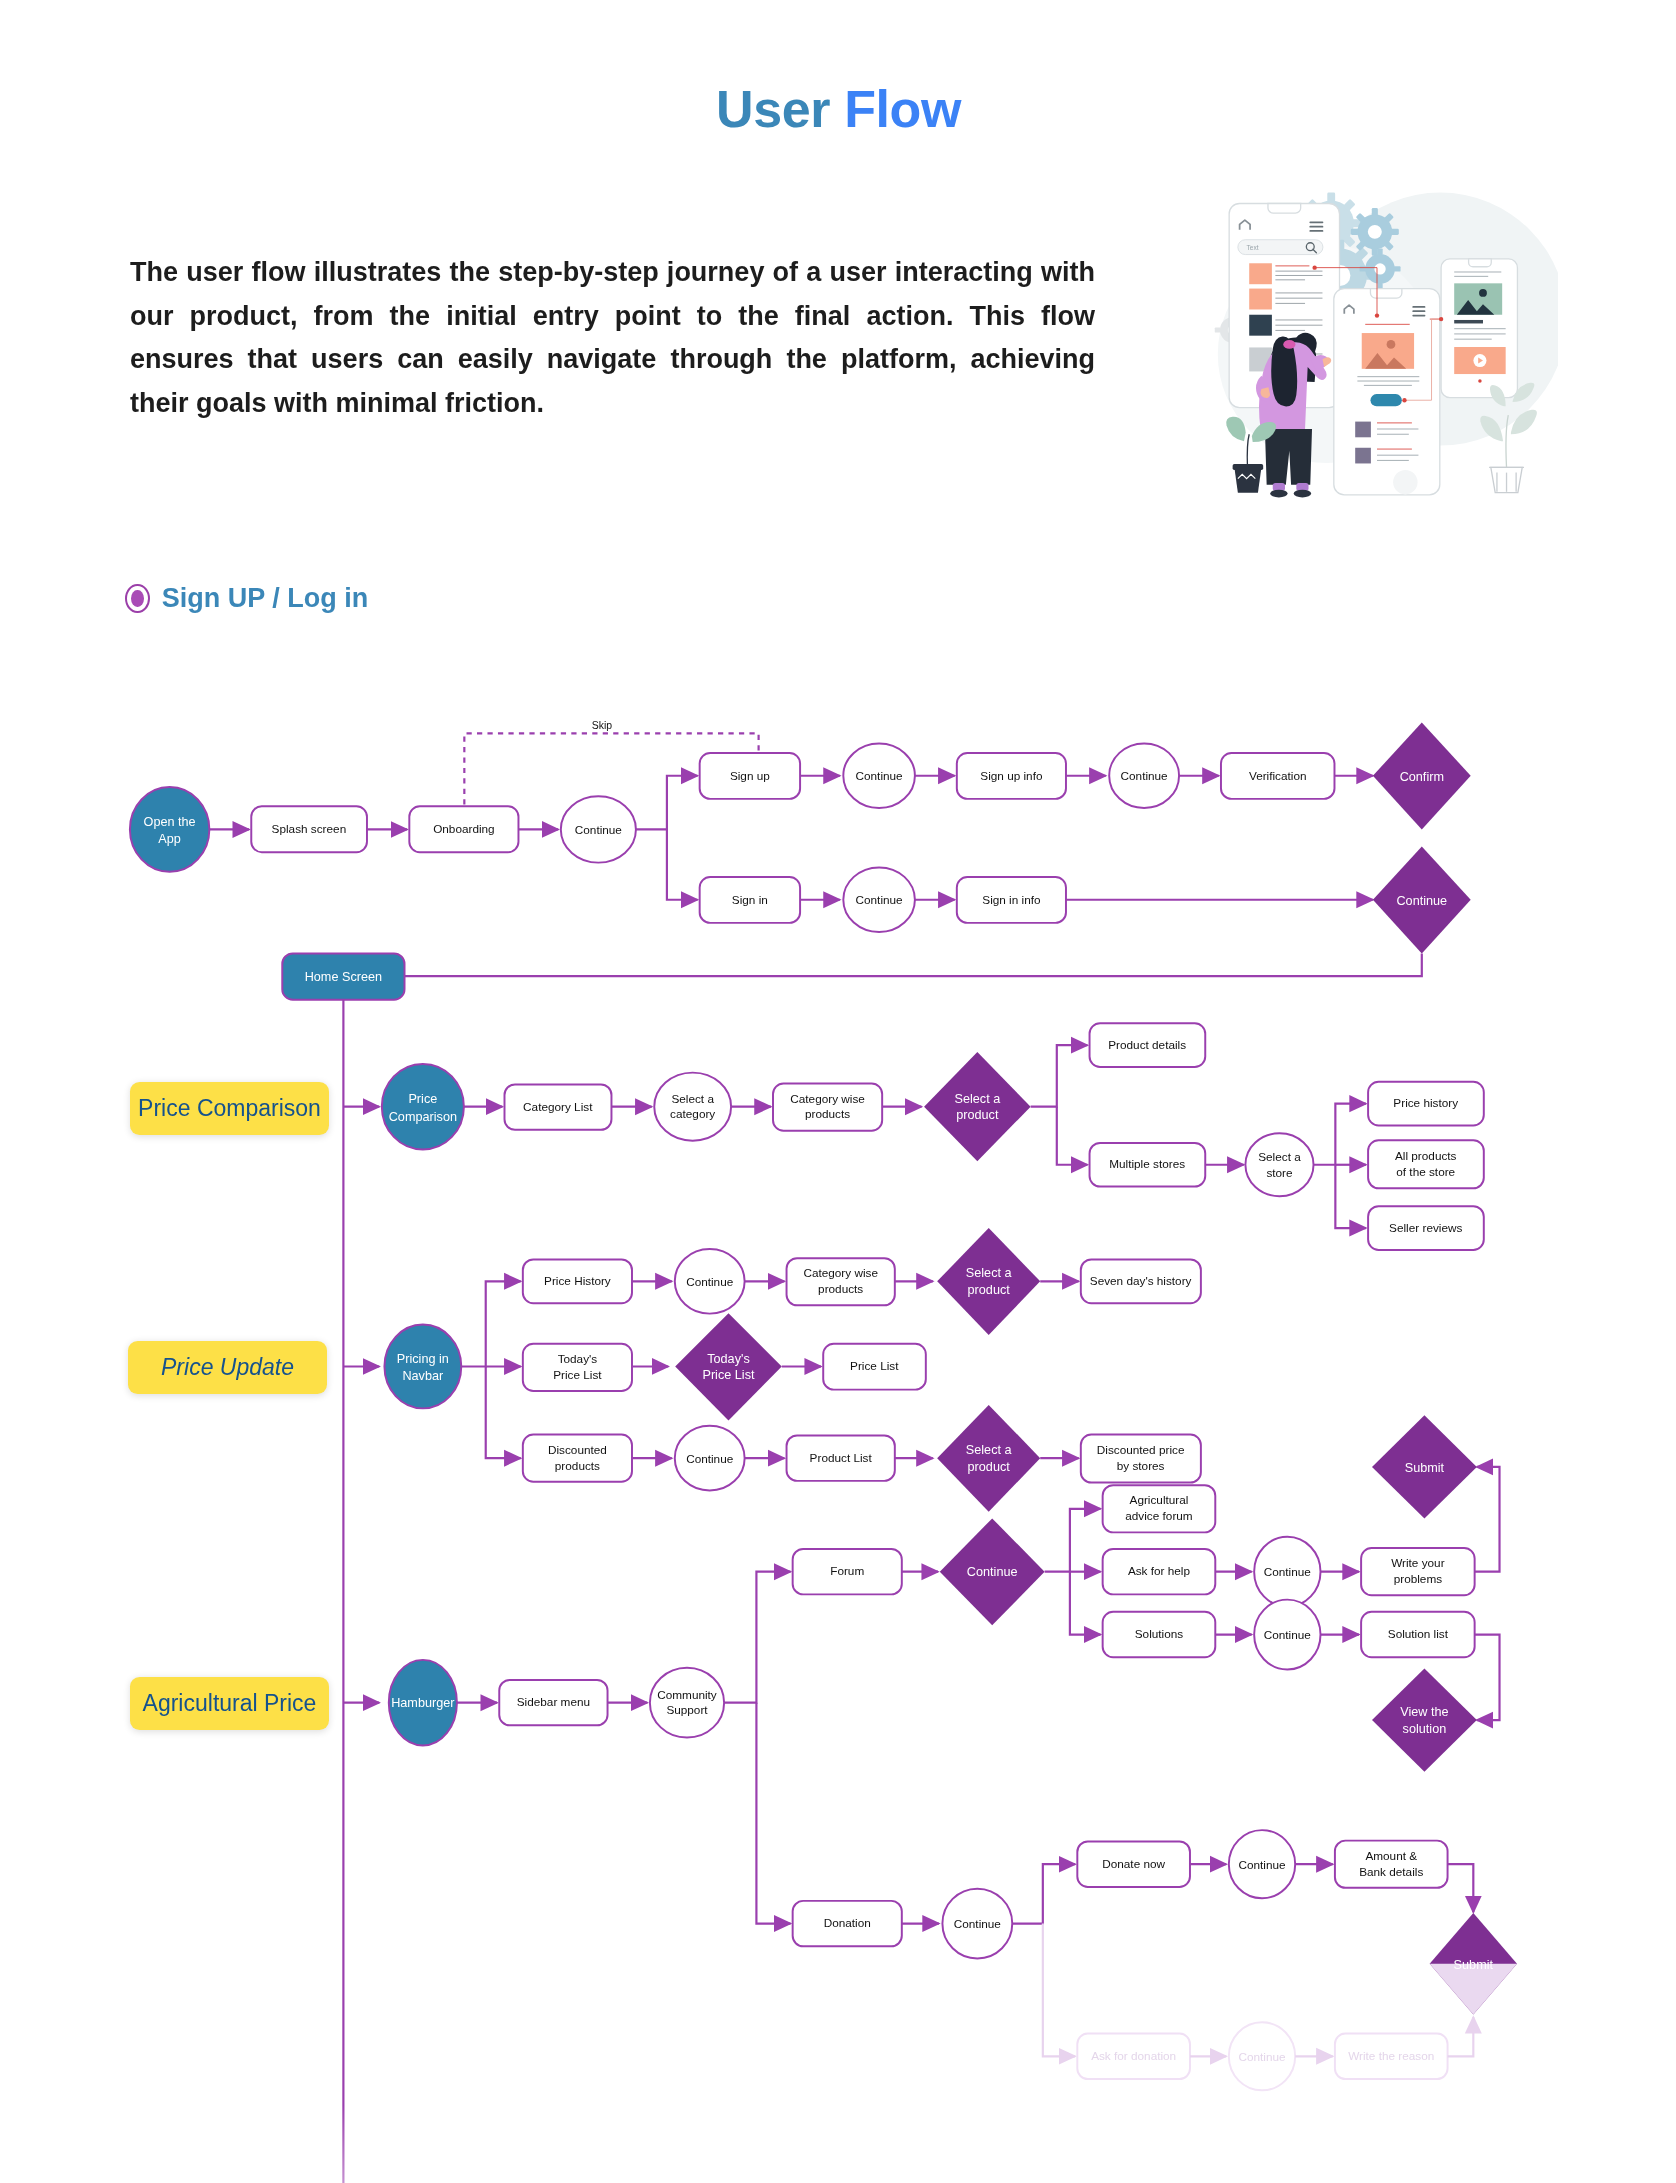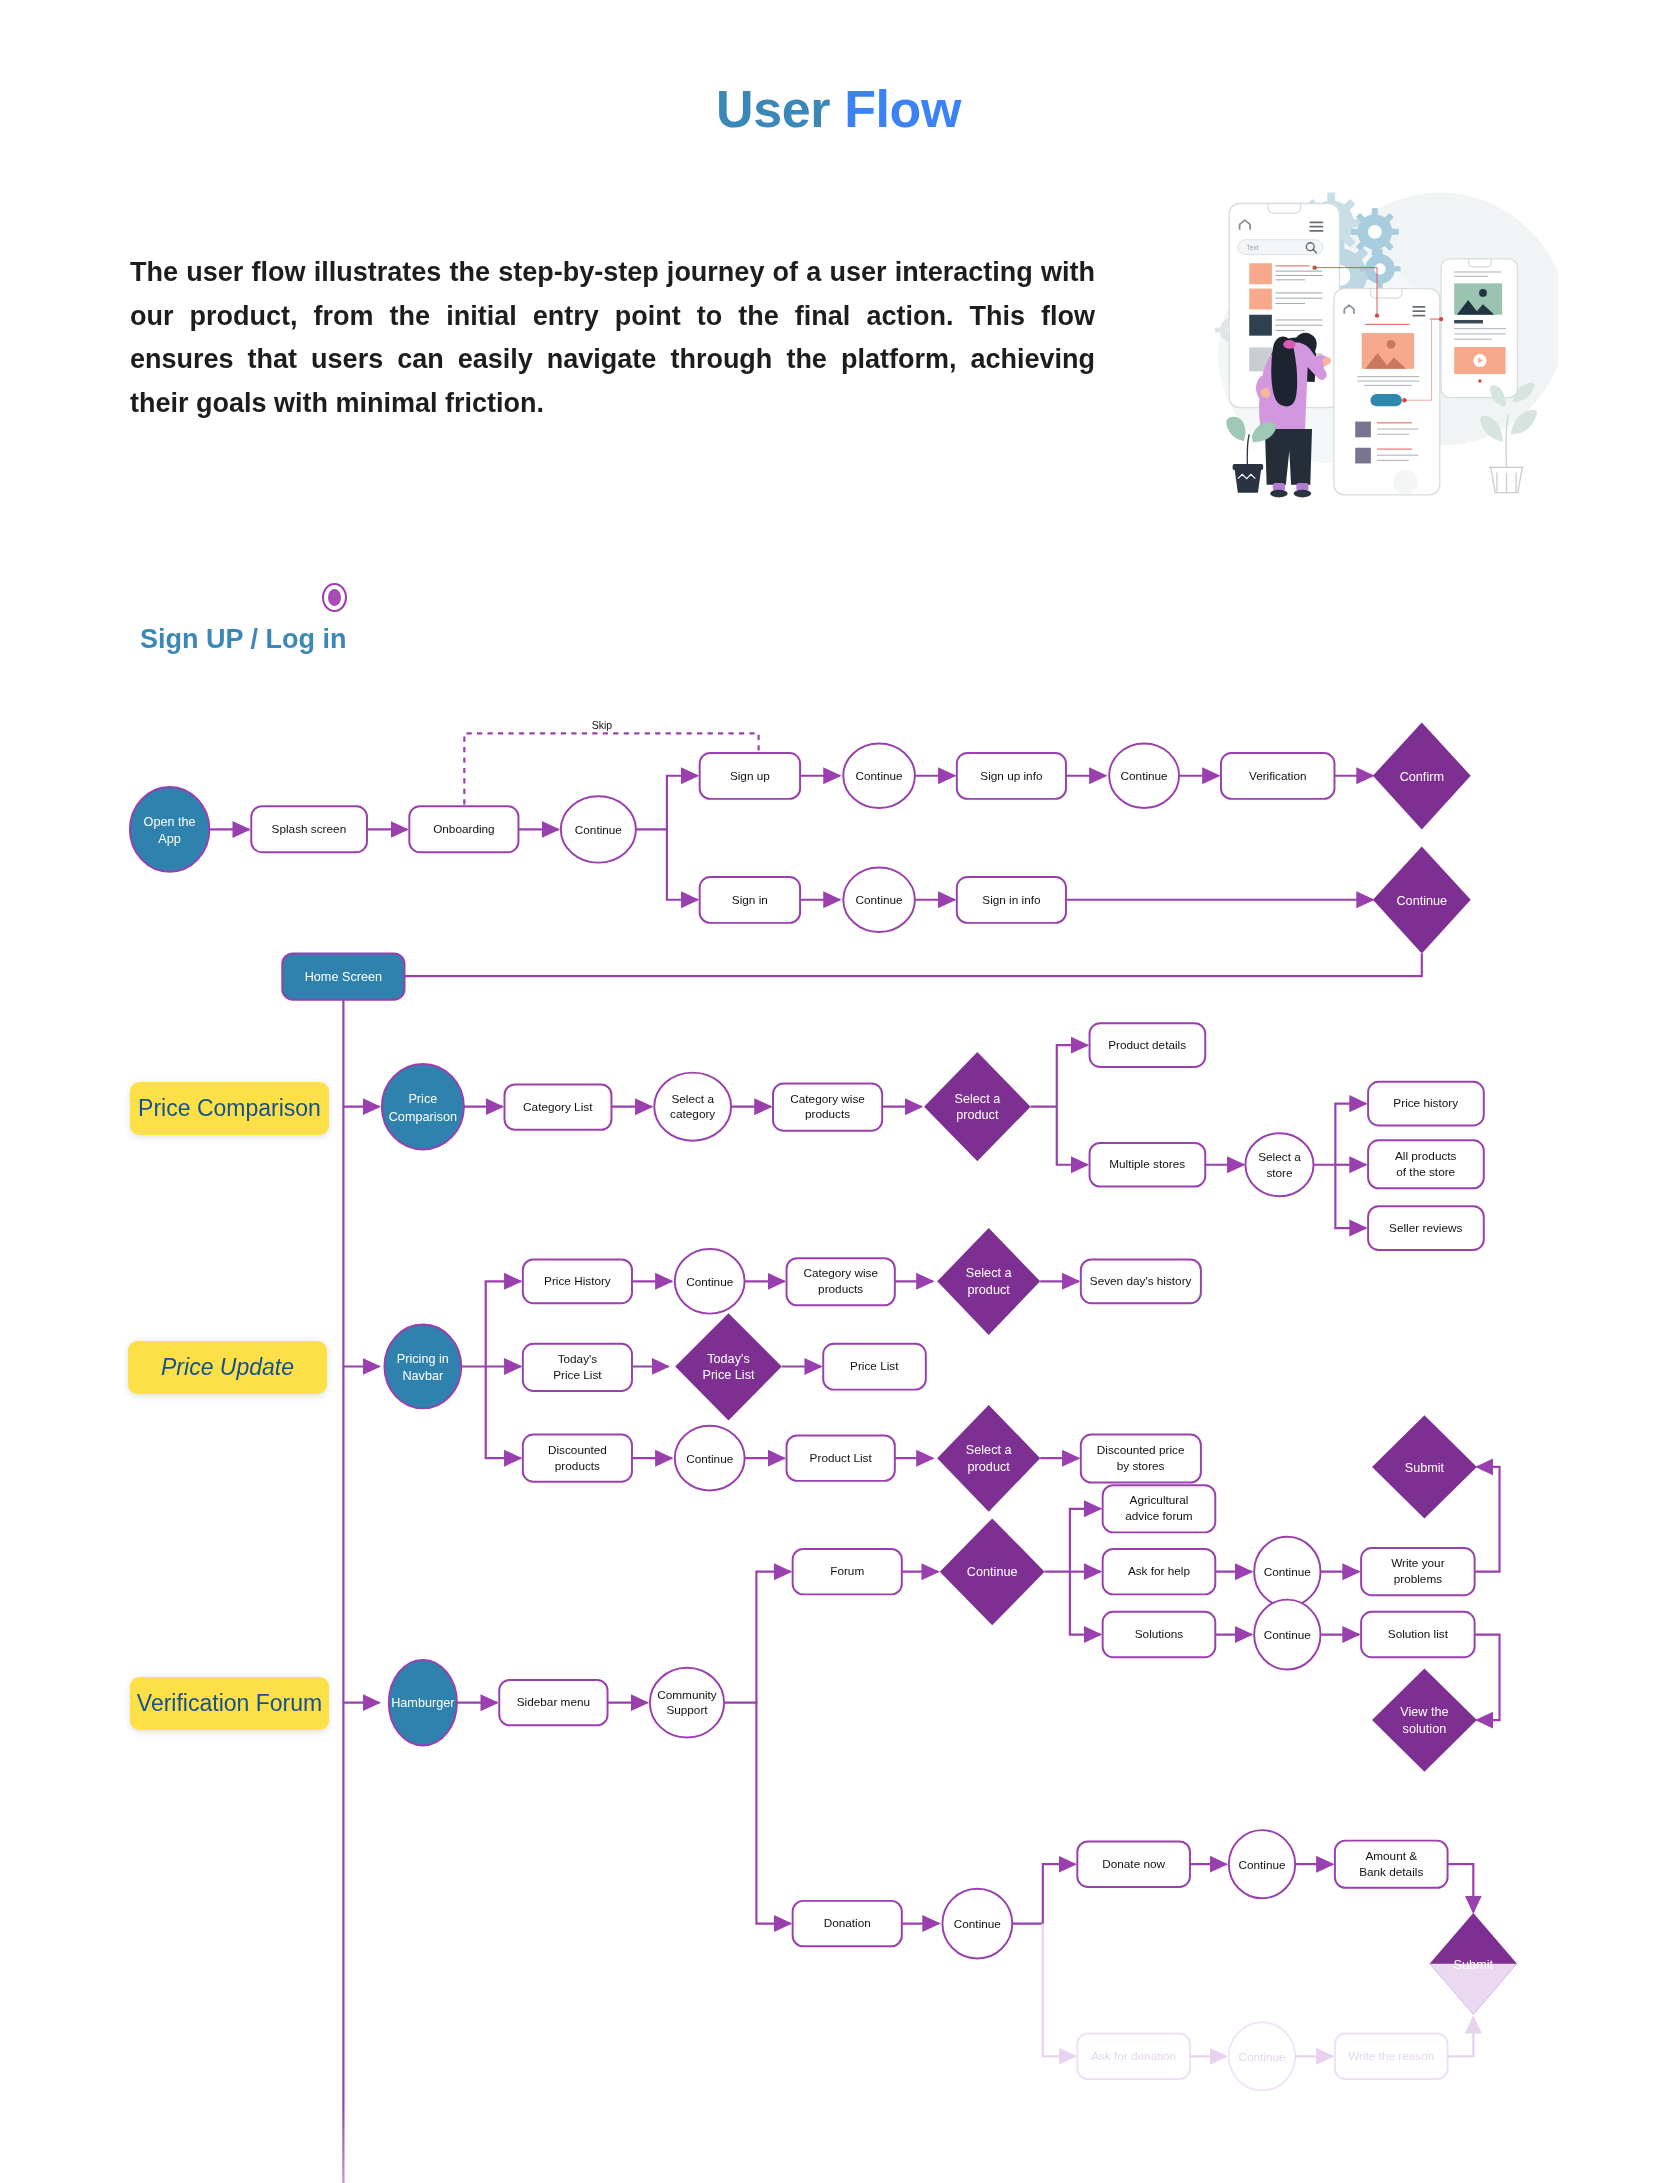--- a/index.html
+++ b/index.html
@@ -13,21 +13,21 @@
   #page-title .w2{color:#3b82f6;}
 
   #intro-paragraph{position:absolute;left:130px;top:251px;width:965px;
     font-size:27px;line-height:1.62;text-align:justify;color:#1d1d1d;
     font-weight:700;}
 
   
   #hero-illustration{position:absolute;left:1196px;top:162px;width:362px;height:336px;}
 
   
-  #section-heading{position:absolute;left:140px;top:583px;display:flex;align-items:flex-end;gap:12.2px;flex-direction:column;}
+  #section-heading{position:absolute;left:125px;top:583px;display:flex;align-items:center;gap:12.2px;}
   #section-heading .radio{width:24.5px;height:29px;border:2.2px solid #9b3fa9;border-radius:50%;
       display:flex;align-items:center;justify-content:center;box-sizing:border-box;}
   #section-heading .radio i{display:block;width:13px;height:17.5px;background:#a94bb6;border-radius:50%;}
   #section-heading .txt{font-size:27px;font-weight:bold;color:#3b87b8;}
 
   
   #flow-canvas{position:absolute;left:0;top:681px;width:1677px;height:1887px;}
   #flow-canvas svg{display:block;}
 
   
@@ -596,17 +596,17 @@
 </svg>
 </div>
 
 <div class="side-label" style="left:130px;top:1082px;width:199px;">
   <span>Price Comparison</span>
 </div>
 <div class="side-label" style="left:128px;top:1341px;width:199px;font-style:italic;">
   <span>Price Update</span>
 </div>
 <div class="side-label" style="left:130px;top:1677px;width:199px;">
-  <span>Verification Forum</span>
+  <span>Agricultural Price</span>
 </div>
 
 <div id="bottom-fade"></div>
 
 
 </body></html>

